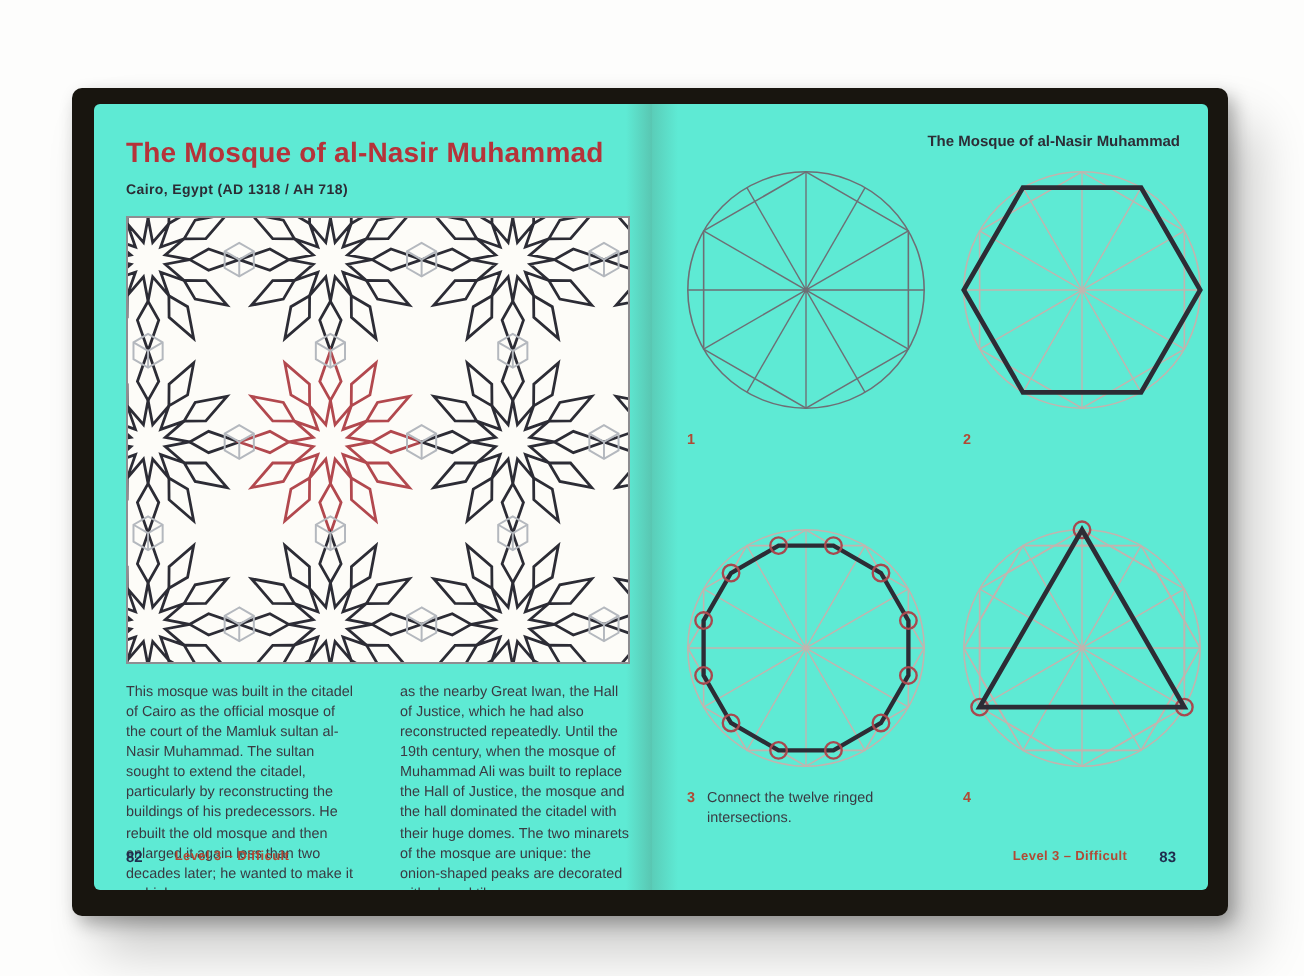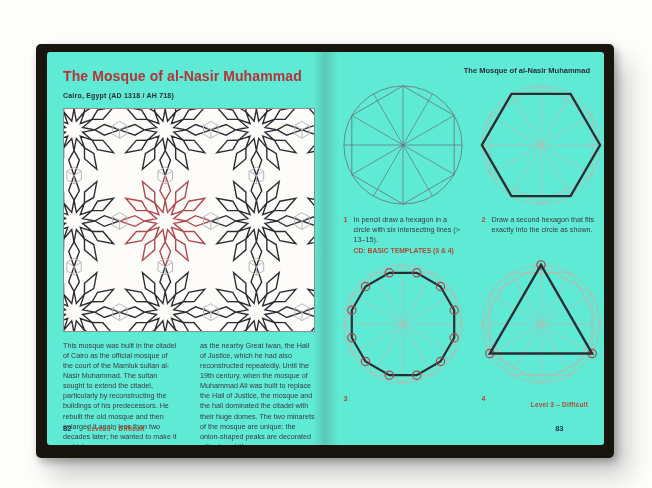--- a/index.html
+++ b/index.html
@@ -33,21 +33,21 @@
   .lp-subtitle { font-size:7px; font-weight:bold; margin-top:8px; letter-spacing:.2px; }
   .pattern-panel {
     margin-top:9px; width:252px; height:224px;
     border:1px solid #8e8e92; background:#fdfcf8; position:relative; overflow:hidden;
   }
   .pattern-panel svg { display:block; width:100%; height:100%; }
   .lp-body { margin-top:9px; display:flex; gap:22px; width:252px; }
   .lp-col { flex:1; font-size:7.2px; line-height:1.4; color:#3a3a42; }
   .footer { position:absolute; bottom:12px; display:flex; gap:16px; align-items:center; }
   .footer-left { left:16px; }
-  .footer-right { right:16px;flex-direction:column; }
+  .footer-right { right:16px; }
   .page-num { font-size:7.5px; font-weight:bold; }
   .level-label { font-size:6.5px; font-weight:bold; letter-spacing:.2px; }
   
   .rp-inner { padding:10px 12px 0 12px; height:100%; position:relative; }
   .rp-header { text-align:right; font-size:7.5px; font-weight:bold; color:#2d2d36; margin-top:4px; padding-right:2px; }
   .steps-grid { margin-top:4px; display:grid; grid-template-columns:1fr 1fr; column-gap:8px; }
   .fig-cell { height:132px; display:flex; align-items:center; justify-content:center; }
   .cap-cell { min-height:47px; padding:4px 4px 0 6px; display:flex; gap:4px; }
   .cap-num { font-size:7.2px; font-weight:bold; flex:0 0 6px; }
   .cap-body { font-size:7.2px; line-height:1.38; color:#3a3a42; }
@@ -545,31 +545,23 @@
                 <line x1="36.000000000000014" y1="14.03847577293368" x2="96" y2="117.96152422706632" stroke="#c2b4ae" stroke-width="0.7"></line>
                 <line x1="14.03847577293368" y1="36" x2="117.9615242270663" y2="96.00000000000003" stroke="#c2b4ae" stroke-width="0.7"></line>
                 <polygon points="66.00,6.00 14.04,36.00 14.04,96.00 66.00,126.00 117.96,96.00 117.96,36.00" fill="none" stroke="#c2b4ae" stroke-width="0.8"></polygon>
                 <circle cx="66" cy="66" r="1.3" fill="#c2b4ae"></circle>
                 <polygon points="126.00,66.00 96.00,14.04 36.00,14.04 6.00,66.00 36.00,117.96 96.00,117.96" fill="none" stroke="#2c2c35" stroke-width="2.4"></polygon>
               </svg>
             </figure>
 
           <div class="cap-cell">
             <span class="cap-num" style="color: rgb(177, 74, 53);">1</span>
-            <span class="cap-body">
-              <span>In pencil draw a hexagon in a circle with six intersecting lines (&gt; 13–15).</span>
-              <span class="cap-link" style="color: rgb(177, 74, 53);">CD: BASIC TEMPLATES (3 &amp; 4)</span>
-            </span>
           </div>
           <div class="cap-cell">
             <span class="cap-num" style="color: rgb(177, 74, 53);">2</span>
-            <span class="cap-body">
-              <span>Draw a second hexagon that fits exactly into the circle as shown.</span>
-              
-            </span>
           </div>
 
           <figure class="fig-cell">
               <svg width="130" height="130" viewBox="0 0 132 132">
                 <circle cx="66" cy="66" r="60" fill="none" stroke="#c2b4ae" stroke-width="0.8"></circle>
                 <line x1="126" y1="66" x2="6" y2="65.99999999999999" stroke="#c2b4ae" stroke-width="0.7"></line>
                 <line x1="117.96152422706632" y1="36" x2="14.038475772933687" y2="96" stroke="#c2b4ae" stroke-width="0.7"></line>
                 <line x1="96" y1="14.038475772933687" x2="35.99999999999997" y2="117.9615242270663" stroke="#c2b4ae" stroke-width="0.7"></line>
                 <line x1="66" y1="6" x2="65.99999999999999" y2="126" stroke="#c2b4ae" stroke-width="0.7"></line>
                 <line x1="36.000000000000014" y1="14.03847577293368" x2="96" y2="117.96152422706632" stroke="#c2b4ae" stroke-width="0.7"></line>
@@ -607,20 +599,24 @@
                 <circle cx="66" cy="66" r="1.3" fill="#c2b4ae"></circle>
                 <circle cx="66" cy="6" r="4.2" fill="none" stroke="#a8484e" stroke-width="1.2"></circle>
                 <circle cx="14.038475772933687" cy="96" r="4.2" fill="none" stroke="#a8484e" stroke-width="1.2"></circle>
                 <circle cx="117.9615242270663" cy="96.00000000000003" r="4.2" fill="none" stroke="#a8484e" stroke-width="1.2"></circle>
                 <polygon points="66.00,6.00 14.04,96.00 117.96,96.00" fill="none" stroke="#2c2c35" stroke-width="2.4"></polygon>
               </svg>
             </figure>
 
           <div class="cap-cell">
             <span class="cap-num" style="color: rgb(177, 74, 53);">3</span>
+            <span class="cap-body">
+              <span>Connect the twelve ringed intersections.</span>
+              
+            </span>
           </div>
           <div class="cap-cell">
             <span class="cap-num" style="color: rgb(177, 74, 53);">4</span>
           </div>
         </div>
 
         <div class="footer footer-right">
           <span class="level-label" style="color: rgb(177, 74, 53);">Level 3 – Difficult</span>
           <span class="page-num" style="color: rgb(31, 45, 77);">83</span>
         </div>

